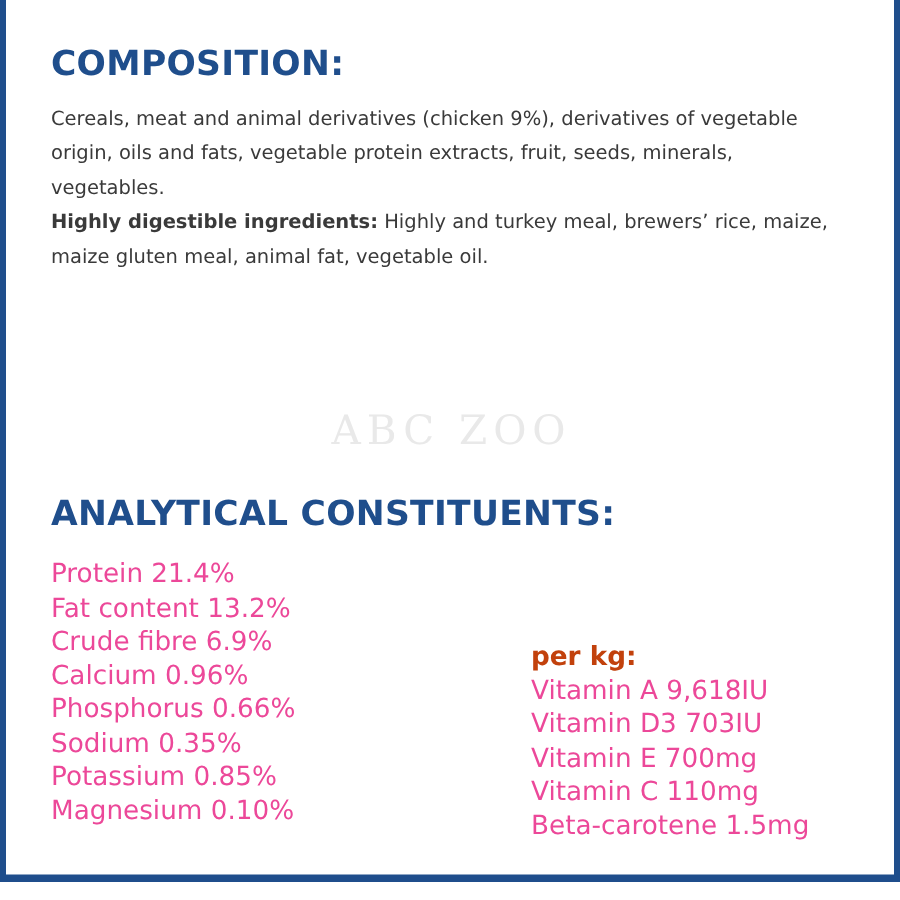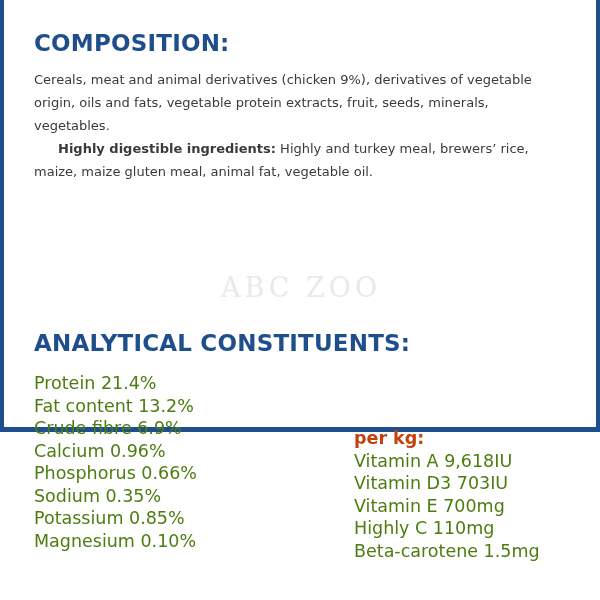--- a/index.html
+++ b/index.html
@@ -10,21 +10,21 @@
     width: 600px;
     height: 600px;
     background: #ffffff;
     font-family: "DejaVu Sans", sans-serif;
     overflow: hidden;
     position: relative;
   }
   .page {
     position: relative;
     width: 600px;
-    height: 432px;
+    height: 588px;
     box-sizing: border-box;
     background: #ffffff;
   }
   
   .frame-left, .frame-right {
     position: absolute;
     top: 0;
     bottom: 0;
     width: 4px;
     background: #1f4e8c;
@@ -70,21 +70,20 @@
     width: 534px;
   }
 
   #composition-body p {
     margin: 0;
   }
 
   .bold-lead {
     font-weight: bold;
     color: #3a3a3a;
-    margin-left: 24px;
   }
 
   .watermark {
     position: absolute;
     top: 272px;
     left: 0;
     width: 534px;
     text-align: center;
     color: #e9e9e9;
     font-size: 27px;
@@ -107,21 +106,21 @@
     top: 0;
     width: 290px;
   }
   .col-right {
     position: absolute;
     left: 320px;
     top: 55px;
     width: 220px;
   }
   .nut-line {
-    color: #4d7c0f;
+    color: #ec4899;
     font-size: 17.5px;
     line-height: 22.5px;
     white-space: nowrap;
   }
   .perkg {
     font-weight: bold;
     color: #c2410c;
     font-size: 17.5px;
     line-height: 22.5px;
   }
@@ -157,19 +156,19 @@
         <div class="nut-line">Phosphorus 0.66%</div>
         <div class="nut-line">Sodium 0.35%</div>
         <div class="nut-line">Potassium 0.85%</div>
         <div class="nut-line">Magnesium 0.10%</div>
       </div>
       <div class="col-right">
         <div class="perkg">per kg:</div>
         <div class="nut-line">Vitamin A 9,618IU</div>
         <div class="nut-line">Vitamin D3 703IU</div>
         <div class="nut-line">Vitamin E 700mg</div>
-        <div class="nut-line">Highly C 110mg</div>
+        <div class="nut-line">Vitamin C 110mg</div>
         <div class="nut-line">Beta-carotene 1.5mg</div>
       </div>
     </div>
 
   </div>
 </div>
 
 </body></html>

